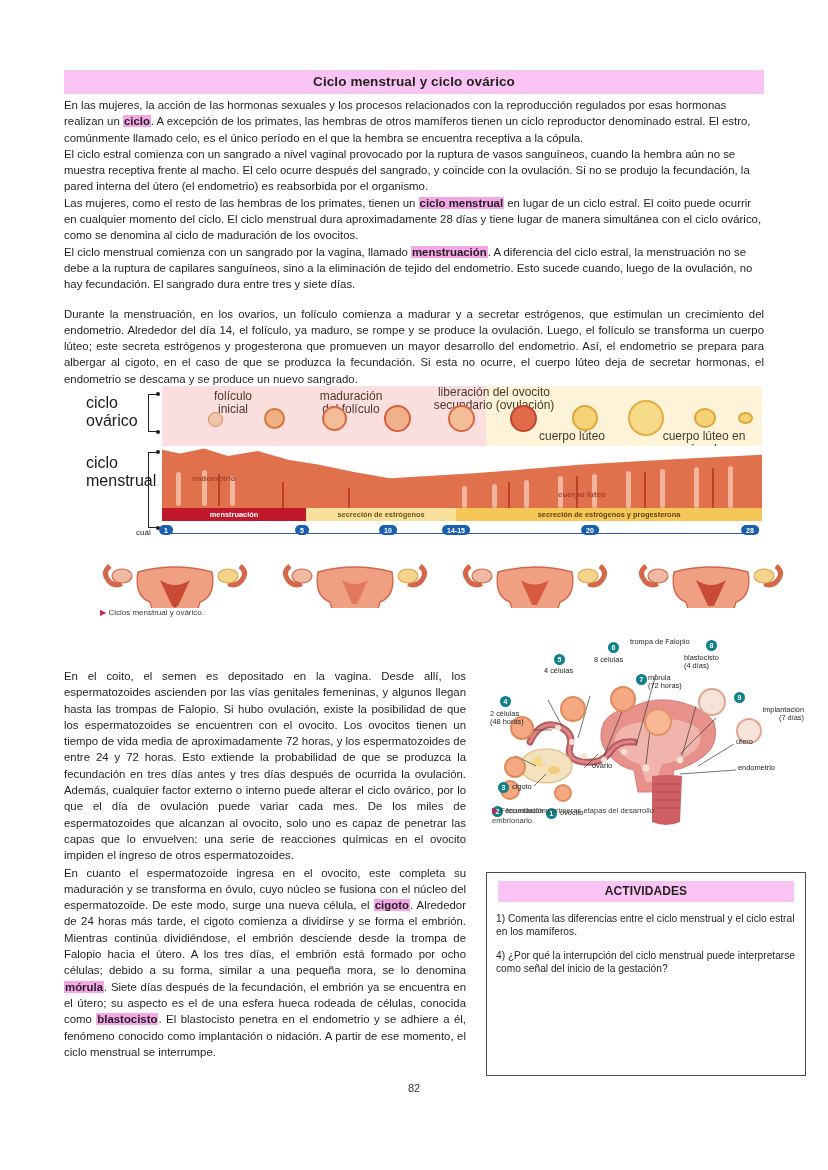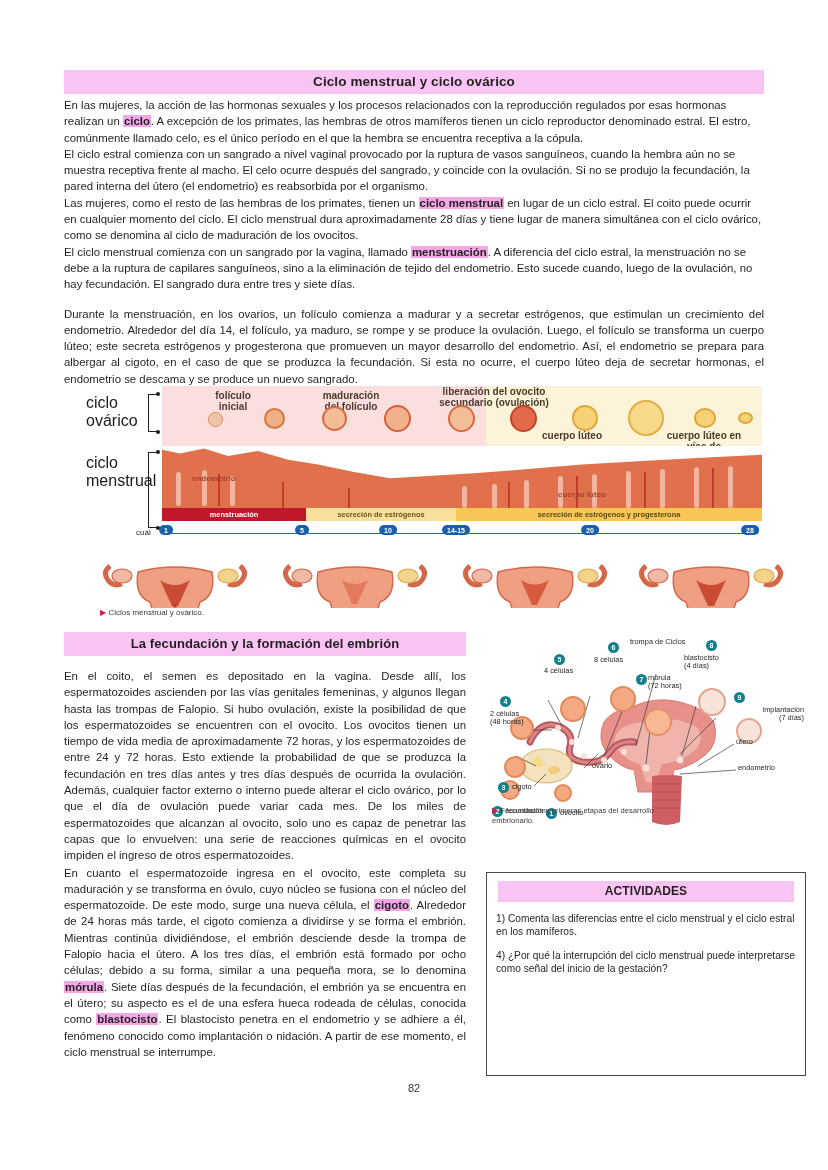--- a/index.html
+++ b/index.html
@@ -44,21 +44,21 @@
   .brace { position: absolute; border: 1.2px solid #231f20; border-right: none; }
   #brace-a { left: 62px; top: 8px; width: 10px; height: 38px; }
   #brace-b { left: 62px; top: 66px; width: 10px; height: 76px; }
   .brace-dot { position: absolute; width: 4px; height: 4px; background: #231f20; border-radius: 50%; }
 
   .fig1-canvas { position: absolute; left: 76px; top: 0; width: 600px; height: 155px; }
   .band-ov-left  { position: absolute; left: 0; top: 0; width: 54%; height: 60px; background: #fbdede; }
   .band-ov-right { position: absolute; left: 54%; top: 0; width: 46%; height: 60px; background: #fcf3d8; }
   .follicle-row { position: absolute; left: 0; top: 0; width: 100%; height: 60px; }
   .foll { position: absolute; border-radius: 50%; }
-  .foll-cap { position: absolute; font-size: 10px; line-height: 1.1; text-align: center; color: #4a3b2c; font-weight: bold; }
+  .foll-cap { position: absolute; font-size: 12px; line-height: 1.1; text-align: center; color: #4a3b2c; font-weight: normal; }
 
   .endo { position: absolute; left: 0; top: 60px; width: 100%; height: 62px; overflow: hidden; background: #ffffff; }
   .endo-fill {
     position: absolute; left: 0; bottom: 0; width: 100%; height: 100%;
     background: #e0714c;
     clip-path: polygon(0 6%, 3% 12%, 7% 4%, 11% 16%, 16% 8%, 21% 22%, 26% 30%, 32% 42%, 38% 52%, 45% 48%, 52% 44%, 60% 38%, 70% 30%, 80% 24%, 90% 19%, 100% 14%, 100% 100%, 0 100%);
   }
   .endo-gland { position: absolute; width: 5px; background: #f3b59d; border-radius: 3px; }
   .endo-zig { position: absolute; width: 2px; background: #c23c2a; }
   .endo-word { position: absolute; font-size: 8px; font-weight: bold; color: #a8402c; }
@@ -245,23 +245,20 @@
         <path d="M60 34 q15 10 30 0 l-12 26 h-6z" fill="#c94b33"></path>
       </svg>
     </div>
 
     <div class="fig1-caption">
       <span class="caret">▶</span>
       <span>Ciclos menstrual y ovárico.</span>
     </div>
   </div>
 
-  <div id="sec2-banner">
-    <div class="banner small">La fecundación y la formación del embrión</div>
-  </div>
 
   <div class="tcol just" id="sec2-text">
     <p>En el coito, el semen es depositado en la vagina. Desde allí, los espermatozoides ascienden por las vías genitales femeninas, y algunos llegan hasta las trompas de Falopio. Si hubo ovulación, existe la posibilidad de que los espermatozoides se encuentren con el ovocito. Los ovocitos tienen un tiempo de vida media de aproximadamente 72 horas, y los espermatozoides de entre 24 y 72 horas. Esto extiende la probabilidad de que se produzca la fecundación en tres días antes y tres días después de ocurrida la ovulación. Además, cualquier factor externo o interno puede alterar el ciclo ovárico, por lo que el día de ovulación puede variar cada mes. De los miles de espermatozoides que alcanzan al ovocito, solo uno es capaz de penetrar las capas que lo envuelven: una serie de reacciones químicas en el ovocito impiden el ingreso de otros espermatozoides.</p>
     <p><span>En cuanto el espermatozoide ingresa en el ovocito, este completa su maduración y se transforma en óvulo, cuyo núcleo se fusiona con el núcleo del espermatozoide. De este modo, surge una nueva célula, el </span><span class="hl">cigoto</span><span>. Alrededor de 24 horas más tarde, el cigoto comienza a dividirse y se forma el embrión. Mientras continúa dividiéndose, el embrión desciende desde la trompa de Falopio hacia el útero. A los tres días, el embrión está formado por ocho células; debido a su forma, similar a una pequeña mora, se lo denomina </span><span class="hl">mórula</span><span>. Siete días después de la fecundación, el embrión ya se encuentra en el útero; su aspecto es el de una esfera hueca rodeada de células, conocida como </span><span class="hl">blastocisto</span><span>. El blastocisto penetra en el endometrio y se adhiere a él, fenómeno conocido como implantación o nidación. A partir de ese momento, el ciclo menstrual se interrumpe.</span></p>
   </div>
 
   <div id="fig2">
     <svg width="330" height="200" viewBox="0 0 330 200" style="position:absolute; left:0; top:0;">
 
       <path d="M150 72 q22 -10 46 -4 q24 6 34 20 q6 22 -10 34 q-16 12 -30 14 l-4 22 h-32 l-4 -22 q-14 -2 -26 -16 q-12 -14 -4 -32 q8 -12 30 -16z" fill="#e8918b" stroke="#d87c79" stroke-width="1"></path>
@@ -333,21 +330,21 @@
 
     <div class="f2-num" style="left:14px; top:148px;">3</div>
     <div class="f2-lbl" style="left:28px; top:149px; width:40px;">cigoto</div>
 
     <div class="f2-num" style="left:8px; top:172px;">2</div>
     <div class="f2-lbl" style="left:22px; top:173px; width:60px;">fecundación</div>
 
     <div class="f2-num" style="left:62px; top:174px;">1</div>
     <div class="f2-lbl" style="left:76px; top:175px; width:42px;">ovocito</div>
 
-    <div class="f2-lbl" style="left:146px; top:4px; width:84px;">trompa de Ciclos</div>
+    <div class="f2-lbl" style="left:146px; top:4px; width:84px;">trompa de Falopio</div>
     <div class="f2-lbl" style="left:252px; top:104px; width:30px;">útero</div>
     <div class="f2-lbl" style="left:254px; top:130px; width:56px;">endometrio</div>
     <div class="f2-lbl" style="left:108px; top:128px; width:36px;">ovario</div>
   </div>
 
   <div id="fig2-caption">
     <span class="caret">▶</span>
     <span>Fecundación y primeras etapas del desarrollo embrionario.</span>
   </div>
 

